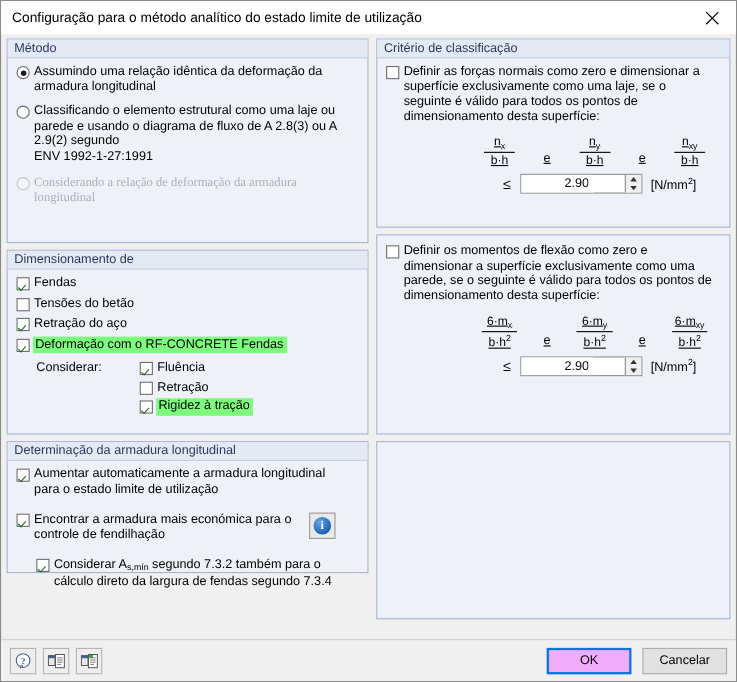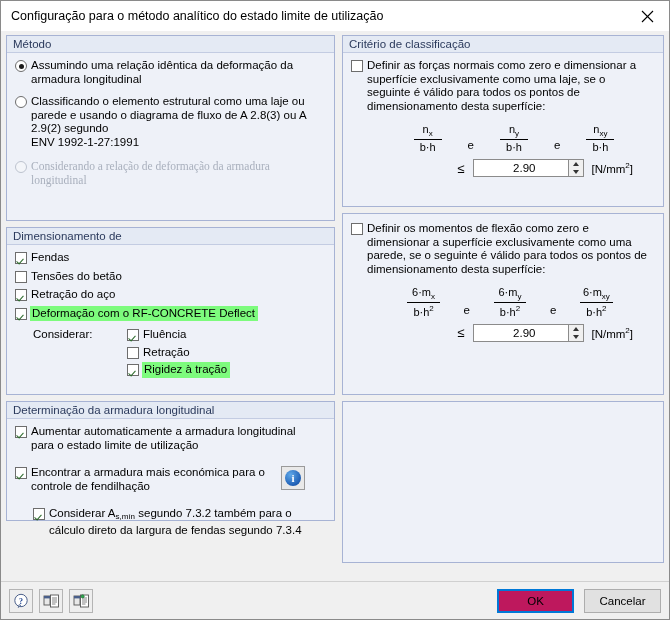--- a/index.html
+++ b/index.html
@@ -162,23 +162,24 @@
   .consider-label {
     width: 94px;
     min-width: 94px;
     font-size: 11.5px;
     line-height: 13.5px;
   }
   
   .formula-row {
     display: flex;
     align-items: flex-end;
-    justify-content: center;
+    justify-content: flex-end;
     margin: 10px 0 4px 0;
     padding-left: 22px;
+    text-decoration: underline;
   }
   .frac {
     display: inline-flex;
     flex-direction: column;
     align-items: center;
     font-size: 11px;
     min-width: 56px;
   }
   .frac .num {
     padding: 0 6px 1px 6px;
@@ -301,21 +302,21 @@
     border: 1px solid #adadad;
     background: #e1e1e1;
     font-size: 11.5px;
     font-family: "Liberation Sans", sans-serif;
     margin-left: 10px;
     cursor: pointer;
     box-sizing: border-box;
   }
   .dlg-btn.primary {
     border: 2px solid #0078d7;
-    background: #be185d;
+    background: #f0abfc;
   }
   .sub { font-size: 8px; vertical-align: -2px; }
 </style>
 </head>
 <body>
 
 <div class="dialog">
 
   <div class="titlebar">
     <div class="titlebar-text">Configuração para o método analítico do estado limite de utilização</div>
@@ -368,21 +369,21 @@
             <span class="lbl">Tensões do betão</span>
           </div>
 
           <div class="row">
             <span class="ctrl-box checked"></span>
             <span class="lbl">Retração do aço</span>
           </div>
 
           <div class="row" style="margin-bottom:7px;">
             <span class="ctrl-box checked hlbox"></span>
-            <span class="lbl hl">Deformação com o RF-CONCRETE Deflect</span>
+            <span class="lbl hl">Deformação com o RF-CONCRETE Fendas</span>
           </div>
 
           <div class="consider-row">
             <span class="consider-label">Considerar:</span>
             <span class="ctrl-box checked"></span>
             <span class="lbl">Fluência</span>
           </div>
 
           <div class="consider-row">
             <span class="consider-label"></span>

